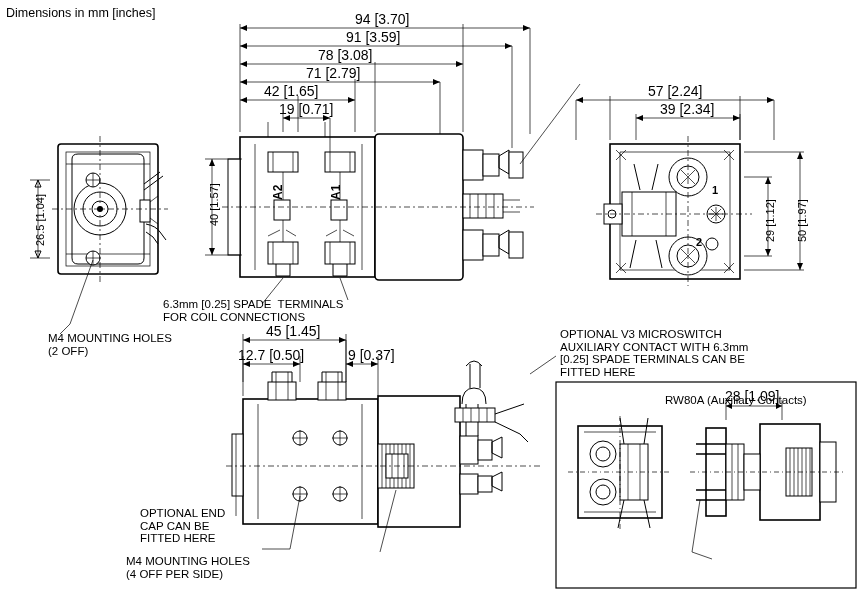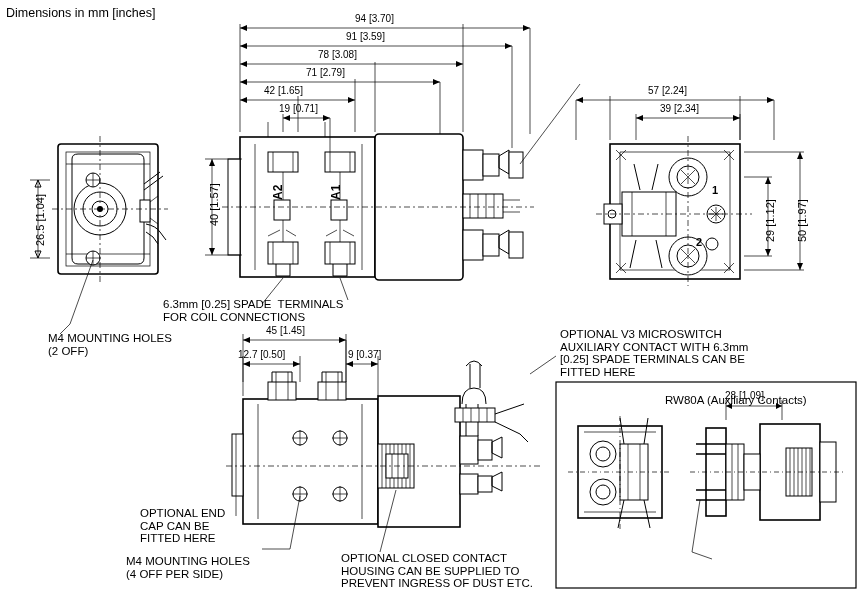--- a/index.html
+++ b/index.html
@@ -3,21 +3,21 @@
 <meta charset="utf-8">
 <style>
   html,body{margin:0;padding:0;}
   body{
     width:860px;height:601px;background:#fff;
     font-family:"Liberation Sans", sans-serif;
     color:#000;overflow:hidden;position:relative;
   }
   #stage{position:absolute;left:0;top:4px;width:860px;height:601px;}
   .lbl{position:absolute;font-size:11.5px;line-height:12.5px;white-space:pre;letter-spacing:0px;}
-  .dim{position:absolute;font-size:10px;line-height:12px;white-space:pre;}
+  .dim{position:absolute;font-size:14px;line-height:12px;white-space:pre;}
   .dimv{position:absolute;font-size:11px;white-space:pre;transform-origin:0 0;transform:rotate(-90deg);}
   svg{position:absolute;left:0;top:0;}
   .ln{stroke:#000;stroke-width:1;fill:none;}
   .ln2{stroke:#000;stroke-width:1.6;fill:none;}
   .thin{stroke:#000;stroke-width:0.7;fill:none;}
   .fillw{fill:#fff;stroke:#000;stroke-width:1;}
   .fillw2{fill:#fff;stroke:#000;stroke-width:1.6;}
   .boxline{stroke:#000;stroke-width:1.2;fill:none;}
 </style>
 </head>
@@ -329,18 +329,15 @@
 FOR COIL CONNECTIONS</div>
   <div class="lbl" style="left:560px;top:324px;">OPTIONAL V3 MICROSWITCH
 AUXILIARY CONTACT WITH 6.3mm
 [0.25] SPADE TERMINALS CAN BE
 FITTED HERE</div>
   <div class="lbl" style="left:140px;top:503px;">OPTIONAL END
 CAP CAN BE
 FITTED HERE</div>
   <div class="lbl" style="left:126px;top:551px;">M4 MOUNTING HOLES
 (4 OFF PER SIDE)</div>
-  <div class="lbl" style="left:341px;top:548px;">OPTIONAL CLOSED CONTACT
-HOUSING CAN BE SUPPLIED TO
-PREVENT INGRESS OF DUST ETC.</div>
   <div class="lbl" style="left:665px;top:390px;">RW80A (Auxiliary Contacts)</div>
 
 </div>
 
 </body></html>

